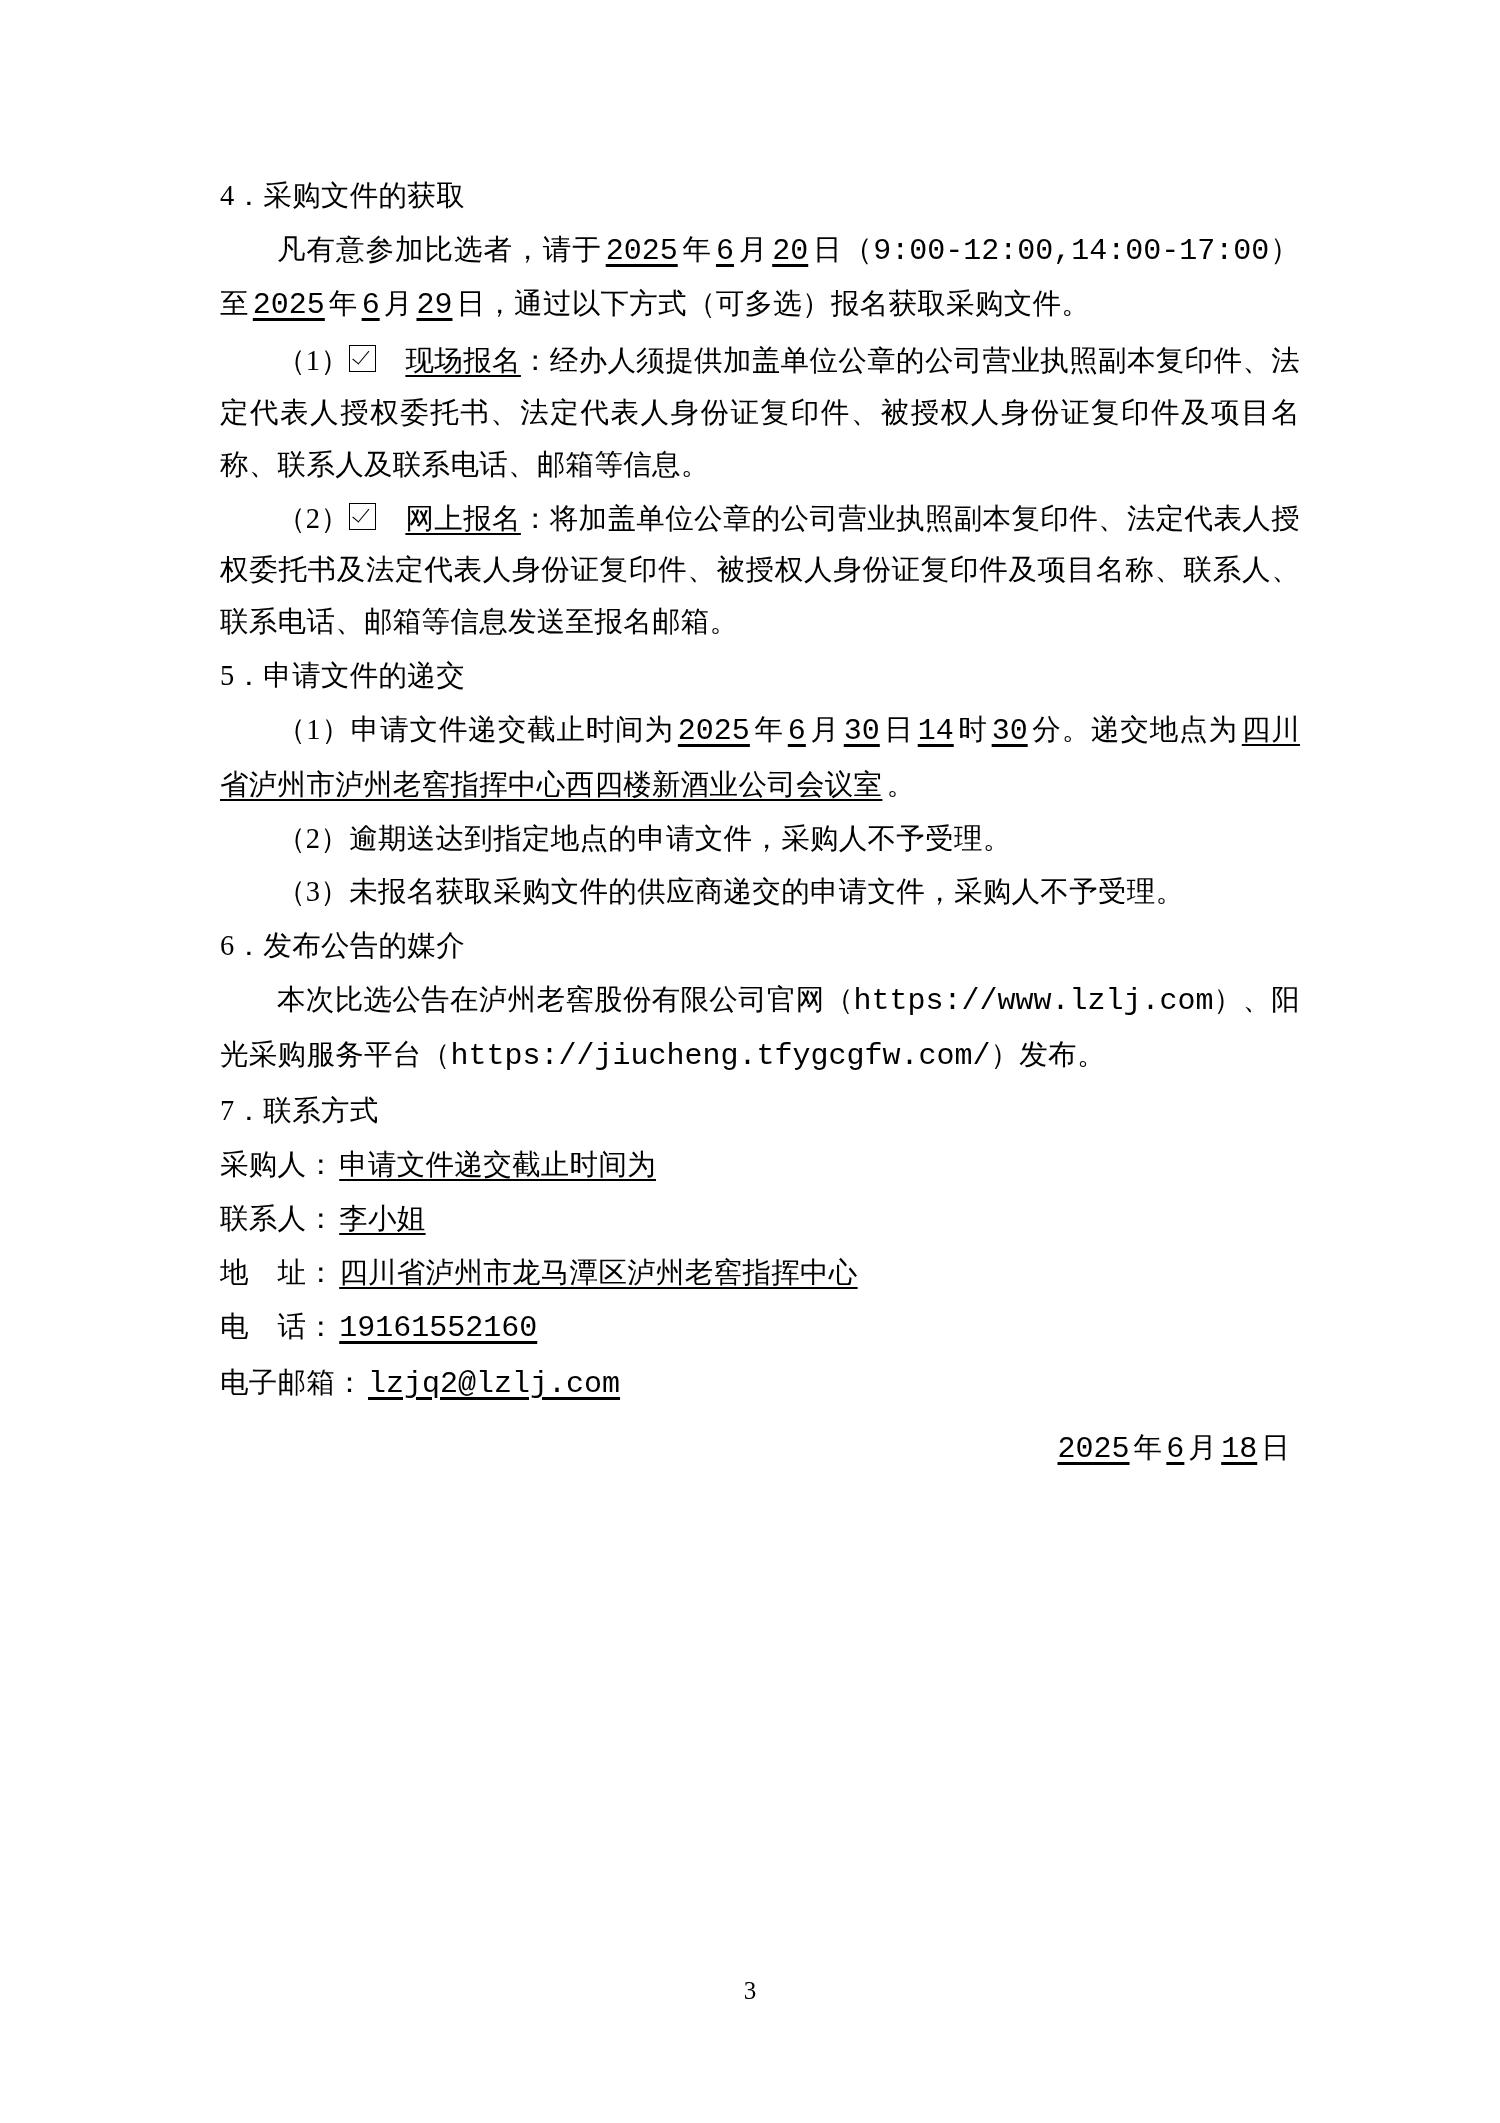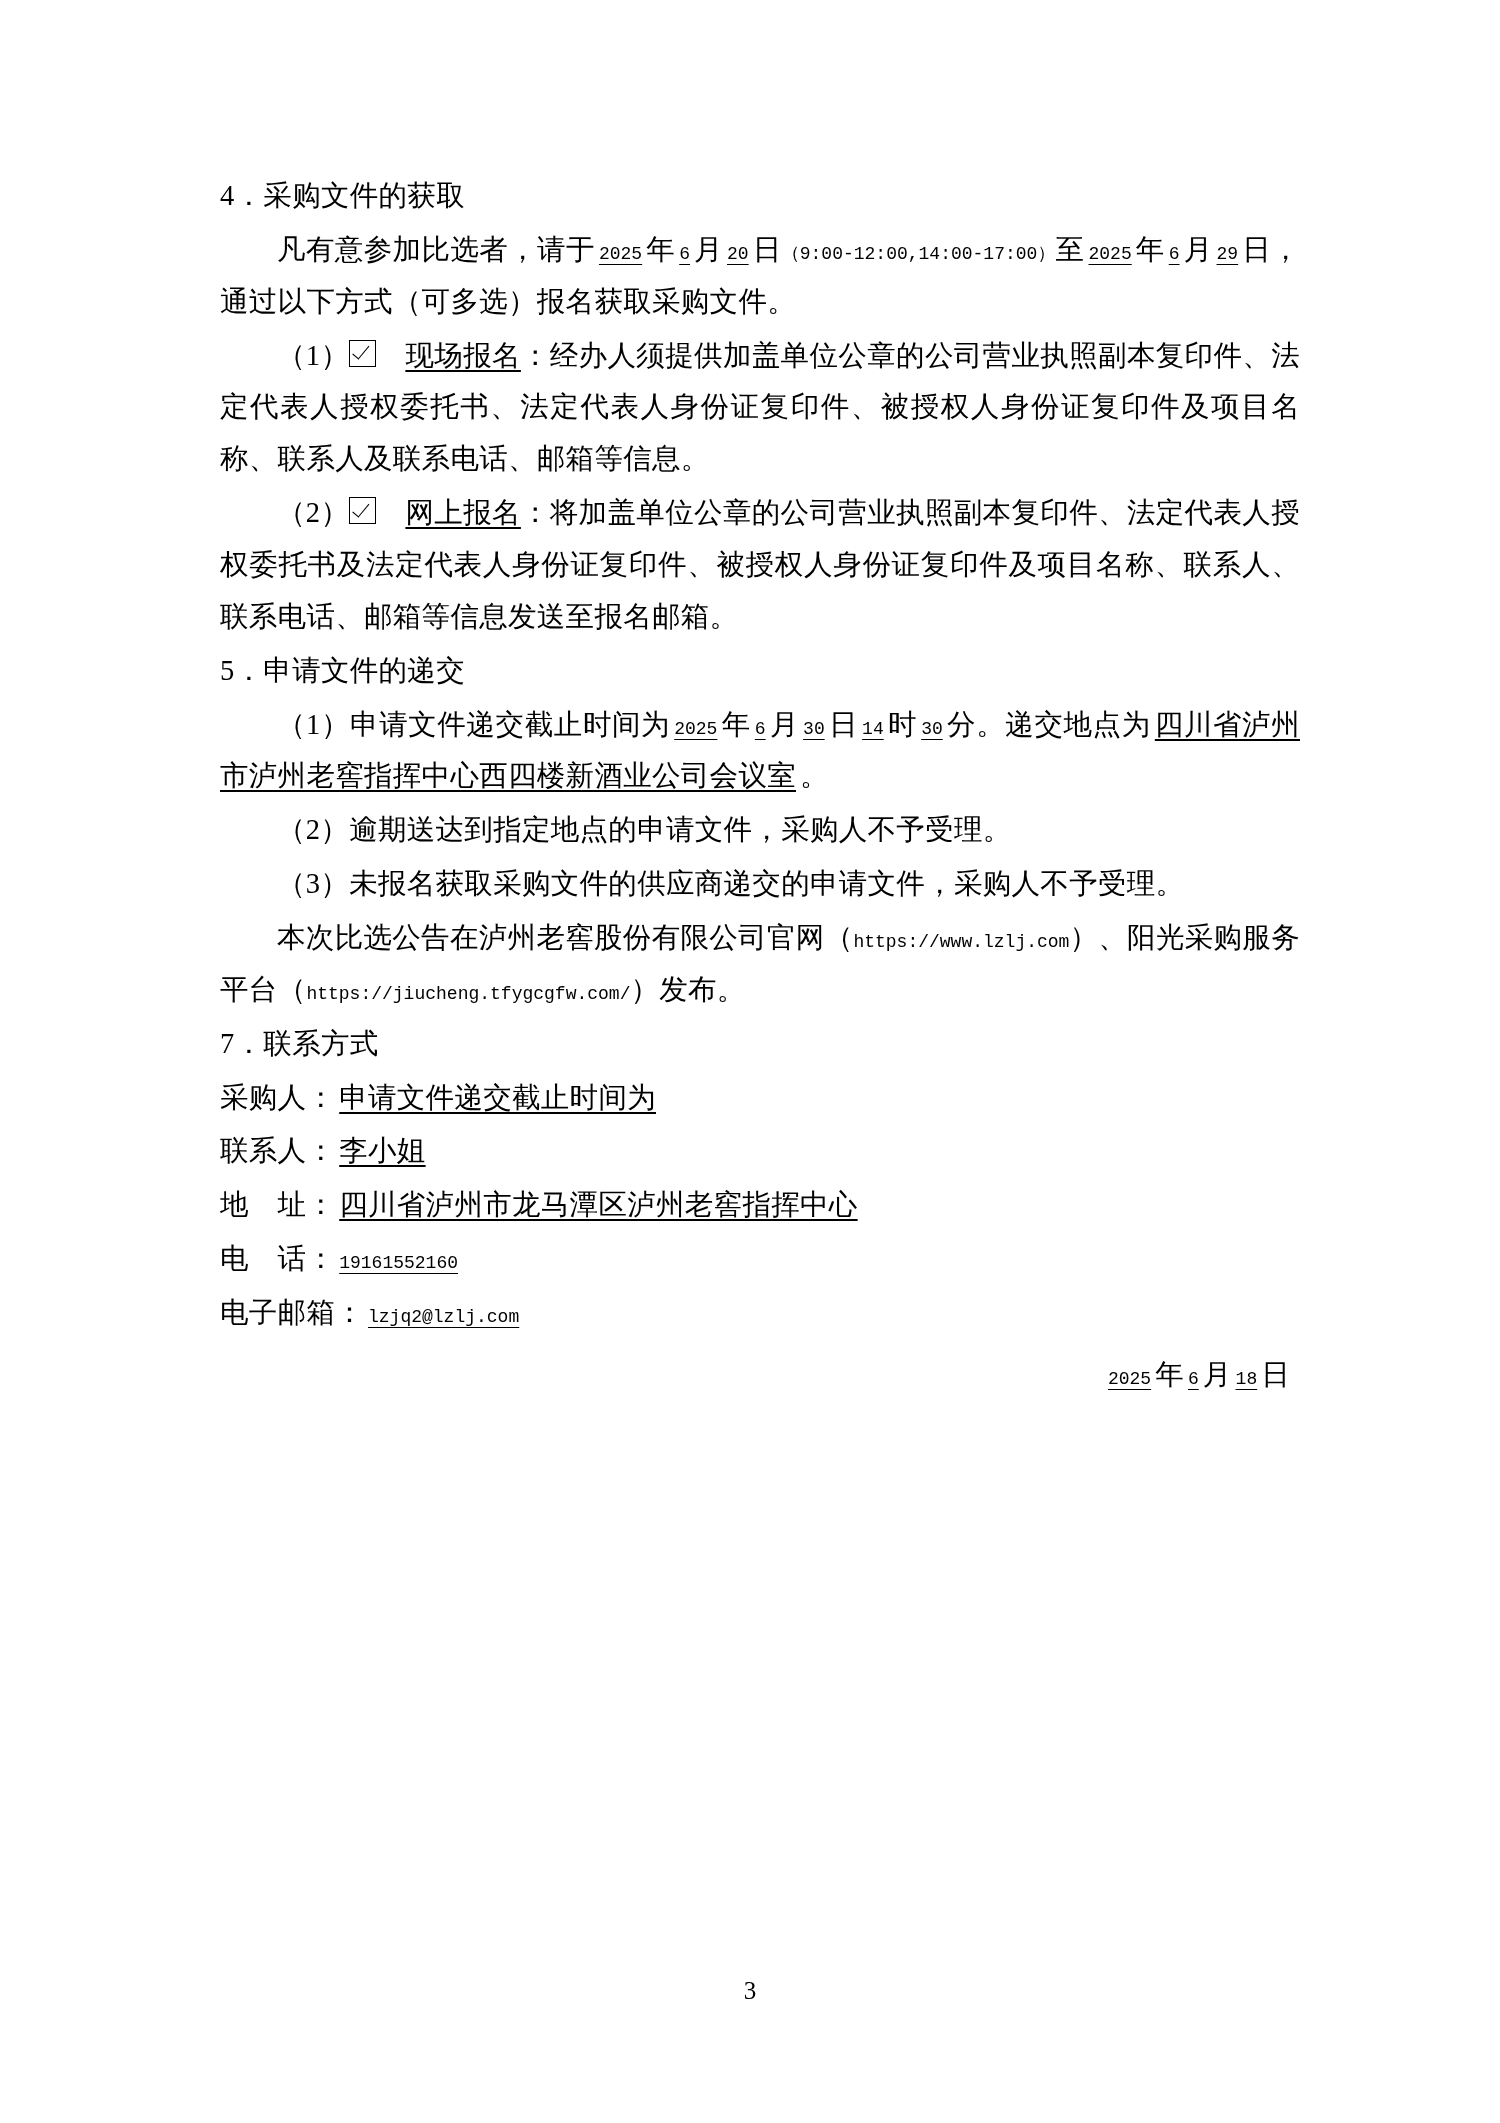--- a/index.html
+++ b/index.html
@@ -34,21 +34,21 @@
   }
   .p.indent {
     text-indent: 2em;
   }
   .heading {
     margin: 0 0 2px 0;
     text-indent: 0;
   }
   .mono {
     font-family: "Liberation Mono", "DejaVu Sans Mono", monospace;
-    font-size: 18px;
+    font-size: 30px;
     letter-spacing: 0px;
   }
   .u {
     text-decoration: underline;
     text-underline-offset: 5px;
     margin-left: 28px;
   }
   .u-sp {
     text-decoration: underline;
     text-underline-offset: 5px;
@@ -112,20 +112,21 @@
 
     <div class="p indent"><span>（2）</span><span class="chk"></span><span class="u">网上报名</span><span>：将加盖单位公章的公司营业执照副本复印件、法定代表人授权委托书及法定代表人身份证复印件、被授权人身份证复印件及项目名称、联系人、联系电话、邮箱等信息发送至报名邮箱。</span></div>
 
     <div class="heading">5．申请文件的递交</div>
 
     <div class="p indent"><span>（1）申请文件递交截止时间为</span><span class="u-sp mono">2025</span><span>年</span><span class="u-sp mono">6</span><span>月</span><span class="u-sp mono">30</span><span>日</span><span class="u-sp mono">14</span><span>时</span><span class="u-sp mono">30</span><span>分</span><span>。递交地点为</span><span class="u-sp">四川省泸州市泸州老窖指挥中心西四楼新酒业公司会议室</span><span>。</span></div>
 
     <div class="p indent">（2）逾期送达到指定地点的申请文件，采购人不予受理。</div>
     <div class="p indent">（3）未报名获取采购文件的供应商递交的申请文件，采购人不予受理。</div>
 
+    <div class="heading">6．发布公告的媒介</div>
 
     <div class="p indent"><span>本次比选公告在泸州老窖股份有限公司官网（</span><span class="mono">https://www.lzlj.com</span><span>）、阳光采购服务平台（</span><span class="mono">https://jiucheng.tfygcgfw.com/</span><span>）发布。</span></div>
 
     <div class="heading">7．联系方式</div>
 
     <div class="contact-line"><span class="contact-label">采购人：</span><span class="u-sp">申请文件递交截止时间为</span></div>
 
     <div class="contact-line"><span class="contact-label">联系人：</span><span class="u-sp">李小姐</span></div>
 
     <div class="contact-line"><span class="contact-label">地　址：</span><span class="u-sp">四川省泸州市龙马潭区泸州老窖指挥中心</span></div>

